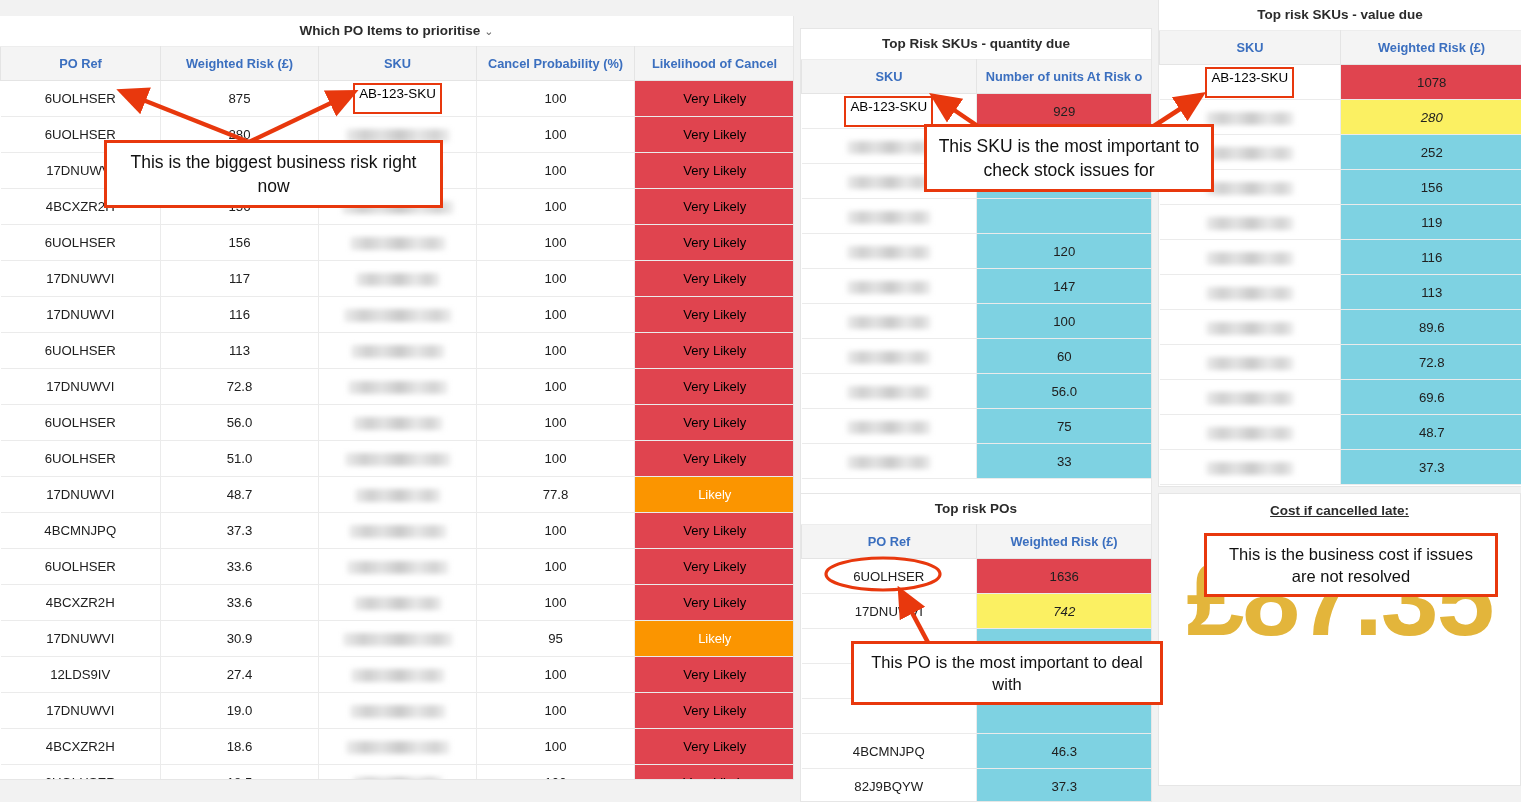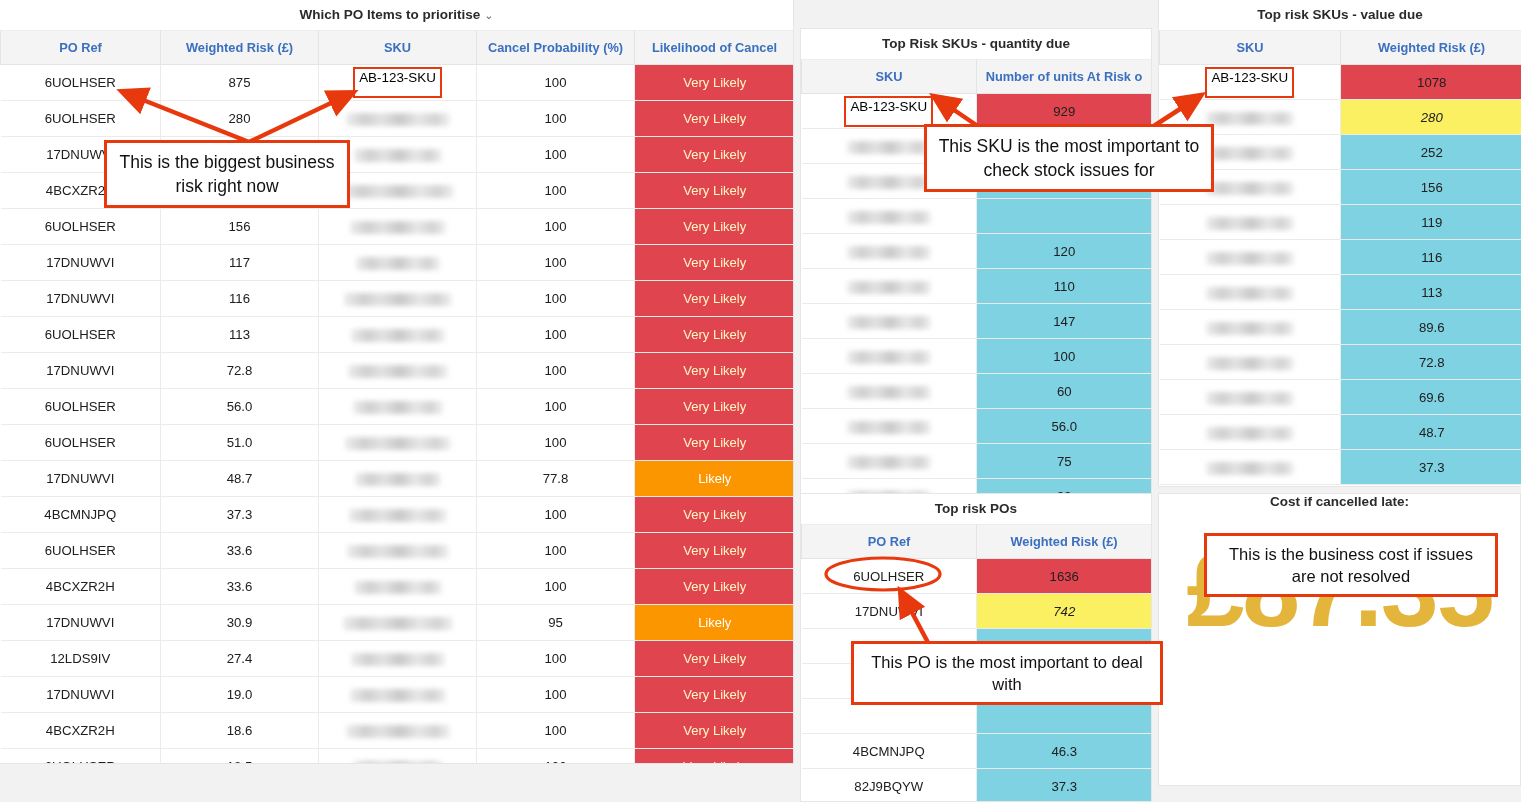--- a/index.html
+++ b/index.html
@@ -13,21 +13,21 @@
   #root { position: relative; width: 1521px; height: 802px; background: #f2f2f2; }
 
   .panel {
     position: absolute;
     background: #ffffff;
     border: 1px solid #e6e6e6;
     overflow: hidden;
   }
 
   
-  #panel-main      { left: 0px;    top: 0px;  width: 794px; height: 764px; border-left: none; border-top: none; }
+  #panel-main      { left: 0px;    top: 16px;  width: 794px; height: 764px; border-left: none; border-top: none; }
   #panel-qty       { left: 800px;  top: 0px;  width: 352px; height: 487px; margin-top: 28px; }
   #panel-pos       { left: 800px;  top: 493px; width: 352px; height: 309px; }
   #panel-val       { left: 1158px; top: 0px;  width: 363px; height: 487px; border-right: none; border-top: none; }
   #panel-cost      { left: 1158px; top: 493px; width: 363px; height: 293px; }
 
   .panel-title {
     height: 30px;
     line-height: 30px;
     text-align: center;
     font-size: 13.5px;
@@ -66,21 +66,21 @@
   }
   table.grid td:last-child { border-right: none; }
 
   
   td.c-red    { background: #e0444f; color: #ffffff; border-bottom: 1px solid #e0444f; }
   td.c-yellow { background: #fbf062; color: #202020; border-bottom: 1px solid #fbf062; font-style: italic; }
   td.c-cyan   { background: #7ed2e2; color: #202020; border-bottom: 1px solid #ffffff; }
 
   td.pill-wrap { padding: 0; }
   .pill { display: block; height: 35px; line-height: 35px; font-size: 13px; }
-  .pill.red    { background: #e0444f; color: #fef9c3; }
+  .pill.red    { background: #e0444f; color: #000000; }
   .pill.orange { background: #fb9500; color: #fff; }
 
   
   .blur {
     display: inline-block;
     height: 13px;
     border-radius: 2px;
     background:
       linear-gradient(90deg,
         rgba(236,236,236,0.95) 0%,
@@ -117,20 +117,22 @@
     padding: 7px 10px;
     z-index: 40;
   }
   .callout.small { font-size: 16.5px; line-height: 22px; text-align: center; }
 
   svg.anno { position: absolute; left: 0; top: 0; width: 1521px; height: 802px; z-index: 35; pointer-events: none; }
 
   
   .cost-title {
     text-align: center; font-size: 13.5px; font-weight: bold; color: #2b2b2b;
+    margin-top: 9px;
+    text-decoration: underline;
   }
   .cost-value {
     text-align: center;
     font-size: 104px;
     font-weight: bold;
     color: #e3b53b;
     letter-spacing: -2px;
     line-height: 110px;
     margin-top: 26px;
   }
@@ -384,24 +386,20 @@
           <tr>
             <td><span class="blur" style="width: 84px;"></span></td>
             <td class="c-cyan"></td>
           </tr>
           <tr>
             <td><span class="blur" style="width: 84px;"></span></td>
             <td class="c-cyan">120</td>
           </tr>
           <tr>
             <td><span class="blur" style="width: 84px;"></span></td>
-            <td class="c-cyan">110</td>
-          </tr>
-          <tr>
-            <td><span class="blur" style="width: 84px;"></span></td>
             <td class="c-cyan">147</td>
           </tr>
           <tr>
             <td><span class="blur" style="width: 84px;"></span></td>
             <td class="c-cyan">100</td>
           </tr>
           <tr>
             <td><span class="blur" style="width: 84px;"></span></td>
             <td class="c-cyan">60</td>
           </tr>
@@ -551,21 +549,21 @@
 
     <line x1="1010" y1="148" x2="935" y2="97" stroke="#e8380d" stroke-width="4.5" marker-end="url(#ah)"></line>
 
     <line x1="1140" y1="135" x2="1200" y2="96" stroke="#e8380d" stroke-width="4.5" marker-end="url(#ah)"></line>
 
     <line x1="932" y1="650" x2="901" y2="592" stroke="#e8380d" stroke-width="4.5" marker-end="url(#ah)"></line>
 
     <ellipse cx="883" cy="574" rx="57" ry="16" fill="none" stroke="#e8380d" stroke-width="3.2"></ellipse>
   </svg>
 
-  <div class="callout" style="left:104px; top:140px; width:246px;">This is the biggest business risk right now</div>
+  <div class="callout" style="left:104px; top:140px; width:339px;">This is the biggest business risk right now</div>
 
   <div class="callout" style="left:924px; top:124px; width:290px;">This SKU is the most important to check stock issues for</div>
 
   <div class="callout small" style="left:851px; top:641px; width:312px;">This PO is the most important to deal with</div>
 
   <div class="callout small" style="left:1204px; top:533px; width:294px;">This is the business cost if issues are not resolved</div>
 
 </div>
 
 </body></html>

